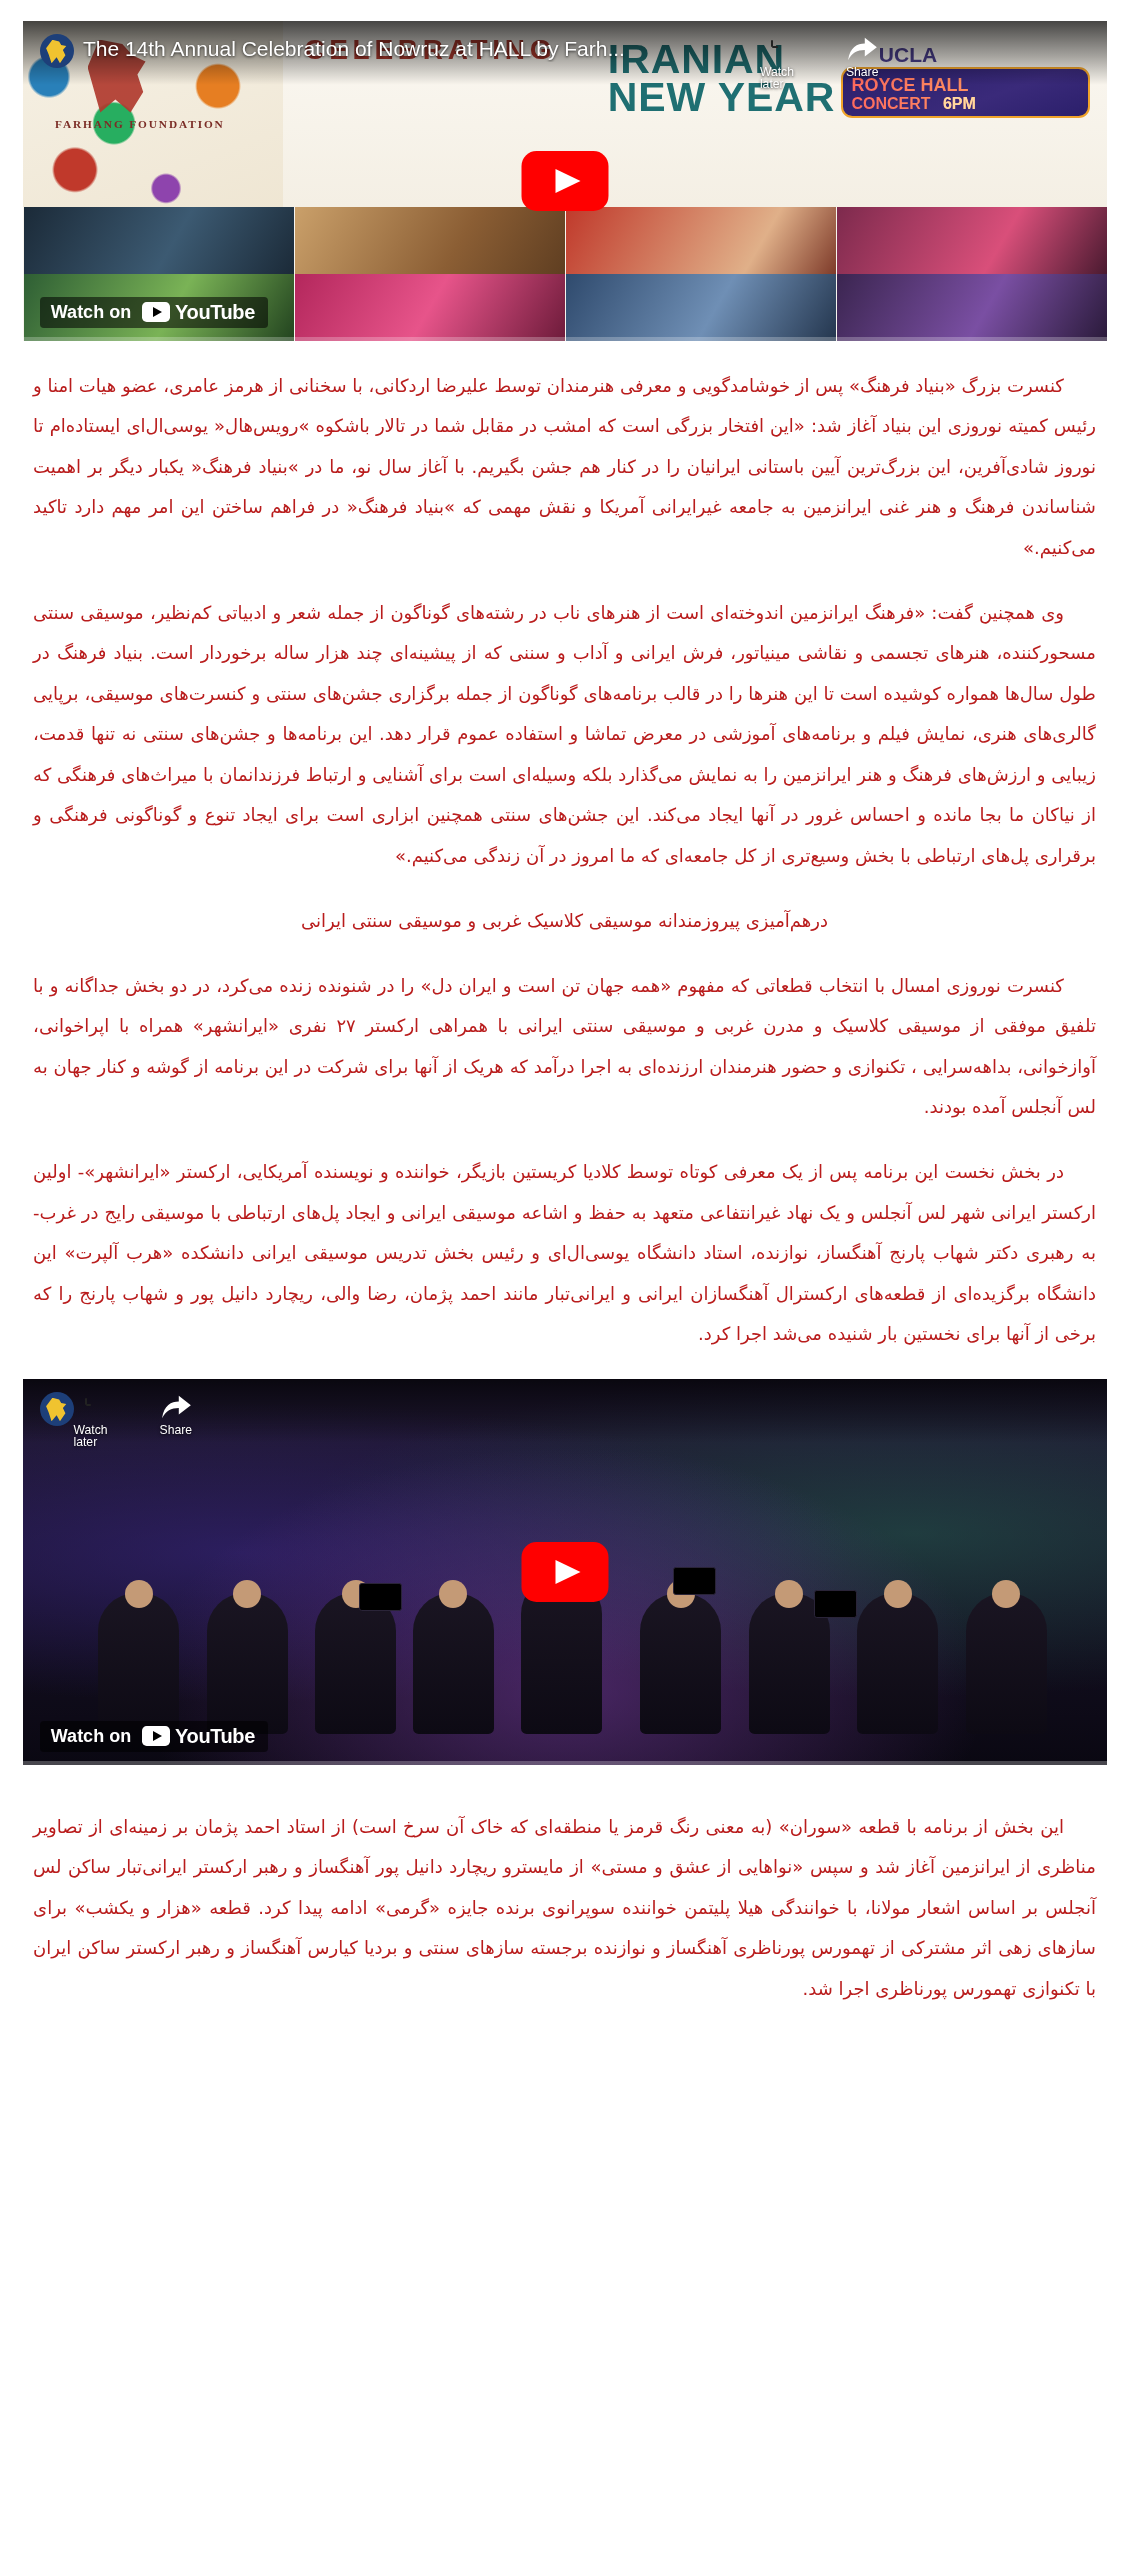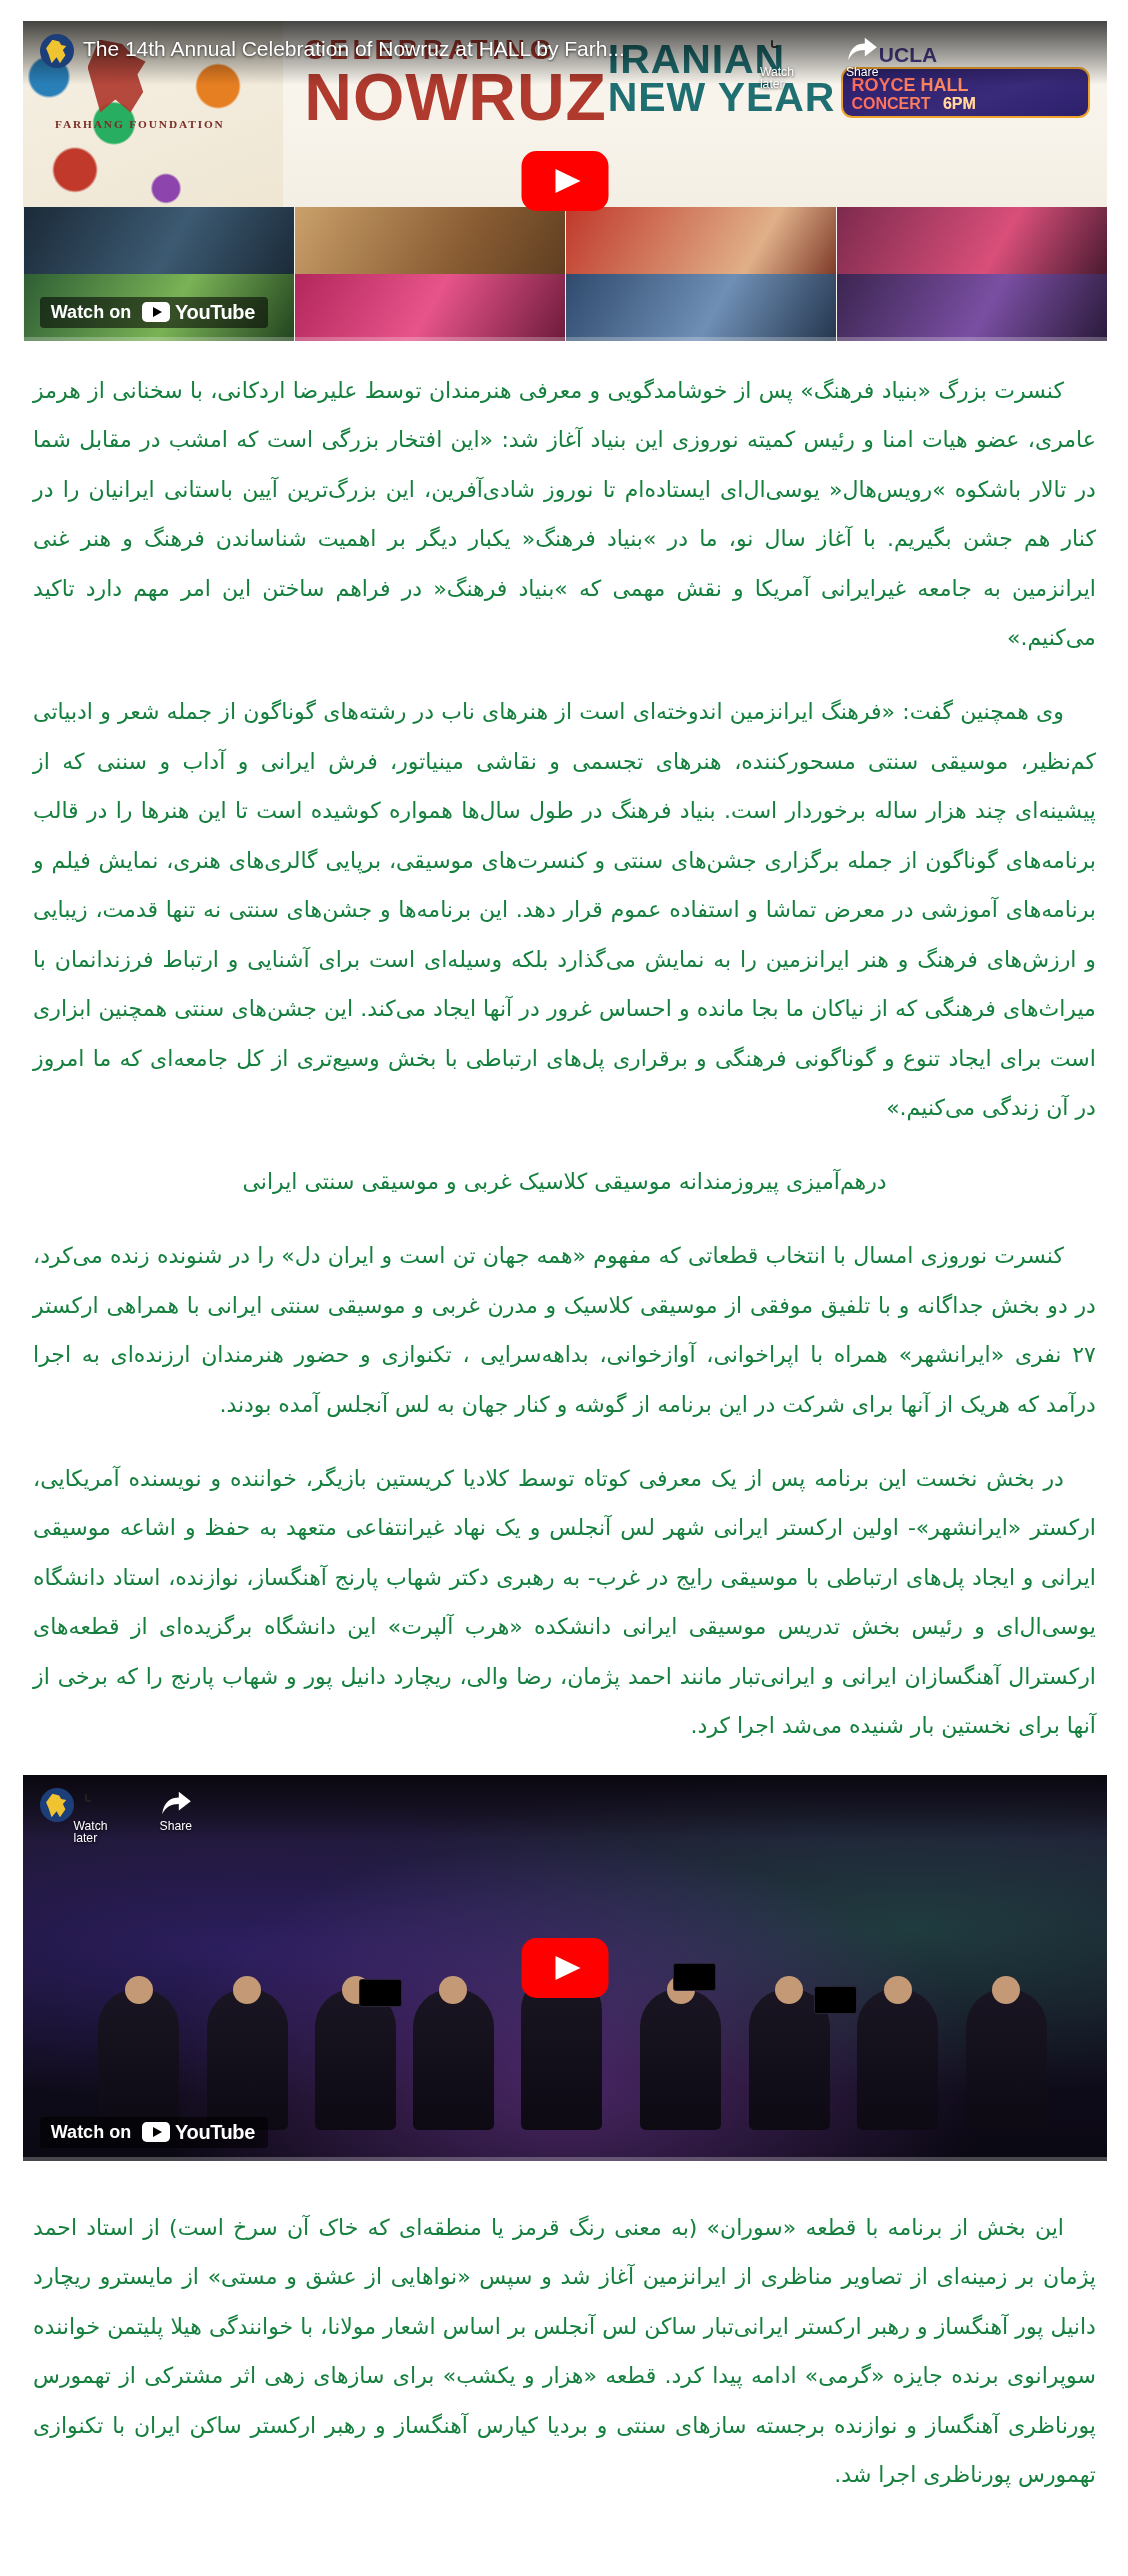--- a/index.html
+++ b/index.html
@@ -284,23 +284,23 @@
 
   
   .article {
     width: 1074px;
     margin: 0 auto;
     padding: 24.5px 5.6px 0 5.6px;
     direction: rtl;
   }
   .para {
     font-family: "DejaVu Sans", "Liberation Sans", sans-serif;
-    font-size: 22px;
+    font-size: 18px;
     line-height: 2.25;
-    color: #15803d;
+    color: #b91c1c;
     text-align: justify;
     margin: 0 0 24.5px 0;
   }
   .para.indent { text-indent: 32px; }
   .para.center { text-align: center; text-indent: 0; }
   .spacer-lg { height: 17px; }
 </style>
 </head>
 <body>
 
@@ -310,21 +310,20 @@
     <div class="vid-stage">
 
       <div class="poster-flyer">
         <div class="flyer-top">
           <div class="flyer-art-left"></div>
           <div class="flyer-lion"></div>
           <div class="flyer-brand">FARHANG FOUNDATION</div>
 
           <div class="flyer-headline">
             <div class="flyer-celebrating">CELEBRATING</div>
-            <div class="flyer-nowruz">NOWRUZ</div>
           </div>
 
           <div class="flyer-iranian">
             <span>IRANIAN</span>
             <small>NEW YEAR</small>
           </div>
 
           <div class="flyer-ucla">
             <div>UCLA</div>
             <div class="mar">MARCH 10</div>

